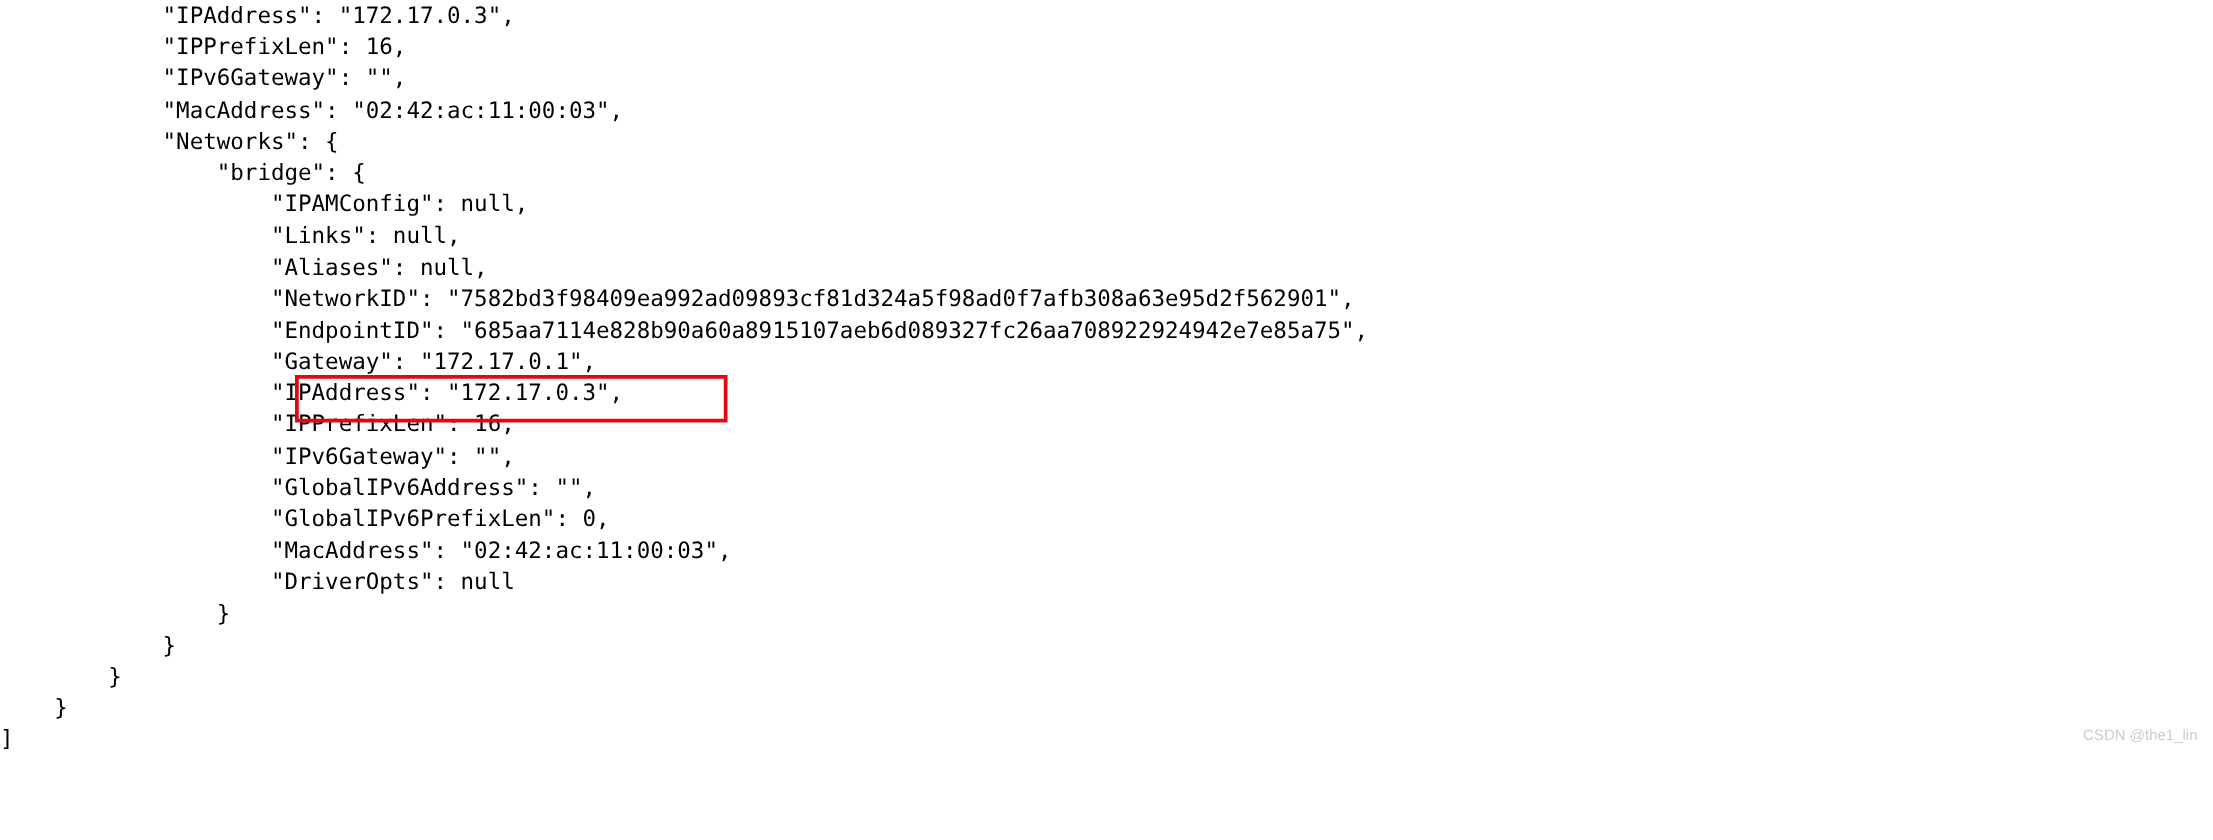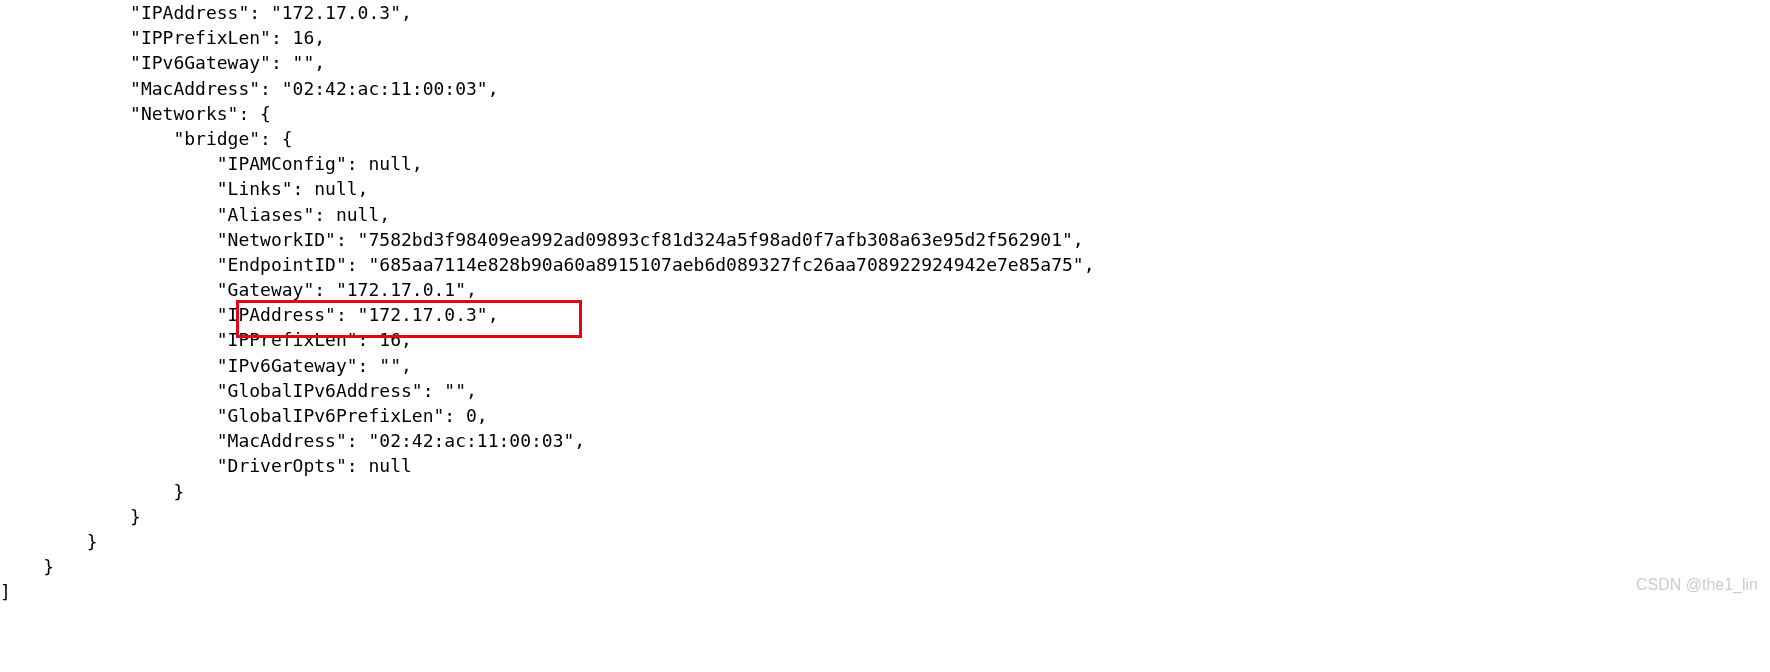--- a/index.html
+++ b/index.html
@@ -30,21 +30,21 @@
       top: -2px;
       width: 340px;
       height: 32px;
       border: 3px solid #e30613;
       pointer-events: none;
     }
     .watermark {
       position: absolute;
       bottom: 8px;
       right: 12px;
-      font-size: 16px;
+      font-size: 12px;
       color: #cccccc;
       font-family: Arial, sans-serif;
     }
   </style>
 </head>
 <body>
 
 <div class="code-block">
 <div class="line">            "IPAddress": "172.17.0.3",</div>
 <div class="line">            "IPPrefixLen": 16,</div>

